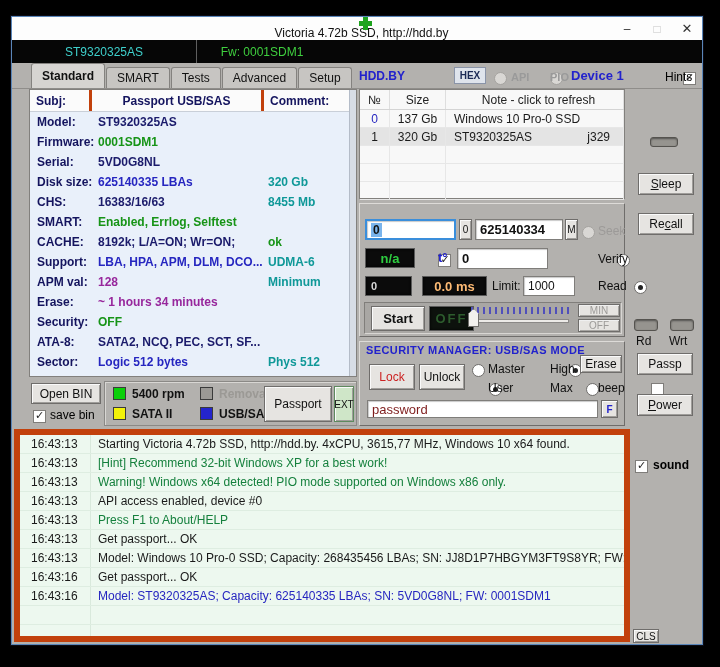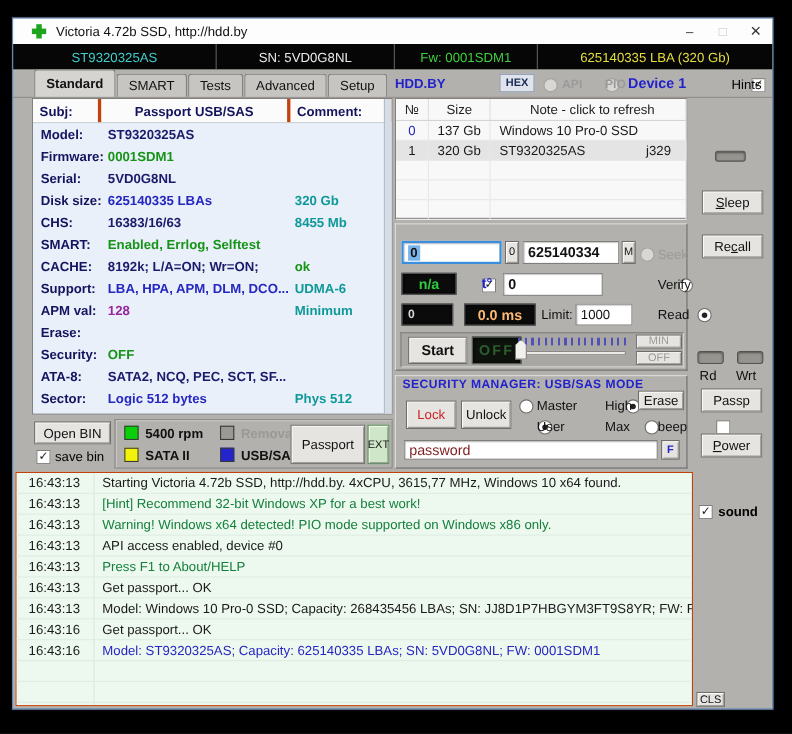--- a/index.html
+++ b/index.html
@@ -5,21 +5,21 @@
   * { margin:0; padding:0; box-sizing:border-box; }
   html,body { width:720px; height:667px; background:#000; overflow:hidden;
     font-family:"Liberation Sans","DejaVu Sans",sans-serif; }
   .window { position:absolute; left:11px; top:16px; width:692px; height:629px;
     background:var(--main-bg,#b3b1ae); border:1px solid var(--win-border,#5a86b8);
     box-shadow:0 0 0 1px #0b0b14; }
   .abs { position:absolute; }
 
   
   .titlebar { position:absolute; left:0; top:0; width:100%; height:23px; background:#fdfdfd;
-    display:flex; align-items:center; }
+    display:flex; align-items:center;flex-direction:column; }
   .app-icon { position:relative; width:13px; height:13px; margin-left:17px; }
   .app-icon::before { content:""; position:absolute; left:0; top:4px; width:13px; height:5px; background:#1ea31e; }
   .app-icon::after  { content:""; position:absolute; left:4px; top:0; width:5px; height:13px; background:#1ea31e; }
   .title-text { margin-left:9px; font-size:12px; color:#111; }
   .win-controls { position:absolute; right:0; top:0; height:23px; display:flex; }
   .win-btn { width:30px; height:23px; display:flex; align-items:center; justify-content:center;
     font-size:12px; color:#333; }
   .win-btn.max { color:#c6c6c6; }
   .win-btn.close { font-size:13px; }
 
@@ -131,21 +131,21 @@
   .thumb { position:absolute; left:103px; top:6px; width:11px; height:18px; background:#f2f0ed;
     border:1px solid #6f6d6b; clip-path:polygon(50% 0,100% 28%,100% 100%,0 100%,0 28%); }
 
   
   .sec { left:347px; top:324px; width:266px; height:85px; background:var(--main-bg,#b3b1ae);
     border:1px solid; border-color:#dddbd8 #6f6d6b #6f6d6b #dddbd8; }
   .sec .rlabel { font-size:12px; }
 
   
   .log { left:2px; top:412px; width:616px; height:213px; background:var(--log-bg,#edf8ef);
-    border:1px solid #c2410c; overflow:hidden; }
+    border:6px solid #c2410c; overflow:hidden; }
   .log-vline { position:absolute; left:70px; top:0; bottom:0; width:1px; background:#d9e9dc; }
   .log-row { position:relative; height:19px; line-height:19px; font-size:12px; border-bottom:1px solid #deede1; }
   .log-time { position:absolute; left:11px; color:#1a1a1a; }
   .log-msg { position:absolute; left:78px; white-space:nowrap; }
 
   
   .rcol { left:618px; top:72px; width:74px; height:557px; }
   .break-btn { position:absolute; left:6px; top:7px; width:57px; height:36px;
     background:var(--break-red,#ee1c25); border:1px solid #7e0d12; border-radius:4px;
     color:#fff; font-weight:bold; font-size:12px; display:flex; align-items:center; justify-content:center; }
@@ -162,23 +162,21 @@
     <div class="title-text">Victoria 4.72b SSD, http://hdd.by</div>
     <div class="win-controls">
       <div class="win-btn">–</div>
       <div class="win-btn max">□</div>
       <div class="win-btn close">✕</div>
     </div>
   </div>
 
   <div class="infobar">
     <div class="info-cell ic-model">ST9320325AS</div>
-    <div class="info-cell ic-serial">SN: 5VD0G8NL</div>
     <div class="info-cell ic-fw">Fw: 0001SDM1</div>
-    <div class="info-cell ic-cap">625140335 LBA (320 Gb)</div>
   </div>
 
   <div class="tabbar">
     <div class="tabs">
       <div class="tab active">Standard</div>
       <div class="tab">SMART</div>
       <div class="tab">Tests</div>
       <div class="tab">Advanced</div>
       <div class="tab">Setup</div>
     </div>
@@ -239,20 +237,21 @@
       <span class="pp-value c-blue">LBA, HPA, APM, DLM, DCO...</span>
       <span class="pp-comment c-teal">UDMA-6</span>
     </div>
     <div class="pp-row">
       <span class="pp-label">APM val:</span>
       <span class="pp-value c-purple">128</span>
       <span class="pp-comment c-teal">Minimum</span>
     </div>
     <div class="pp-row">
       <span class="pp-label">Erase:</span>
+      <span class="pp-value c-purple">~ 1 hours 34 minutes</span>
       <span class="pp-comment"></span>
     </div>
     <div class="pp-row">
       <span class="pp-label">Security:</span>
       <span class="pp-value c-green">OFF</span>
       <span class="pp-comment"></span>
     </div>
     <div class="pp-row">
       <span class="pp-label">ATA-8:</span>
       <span class="pp-value c-navy">SATA2, NCQ, PEC, SCT, SF...</span>

